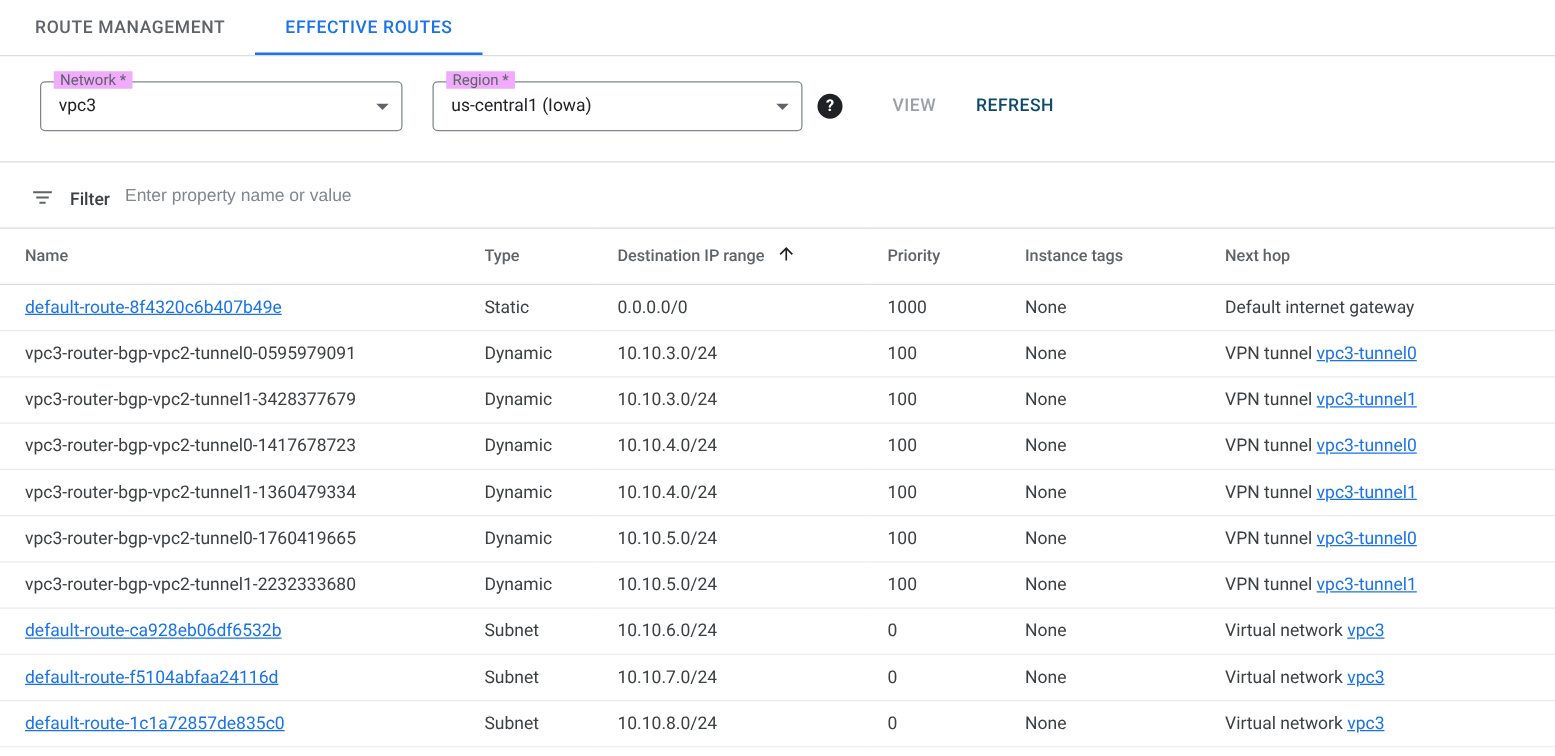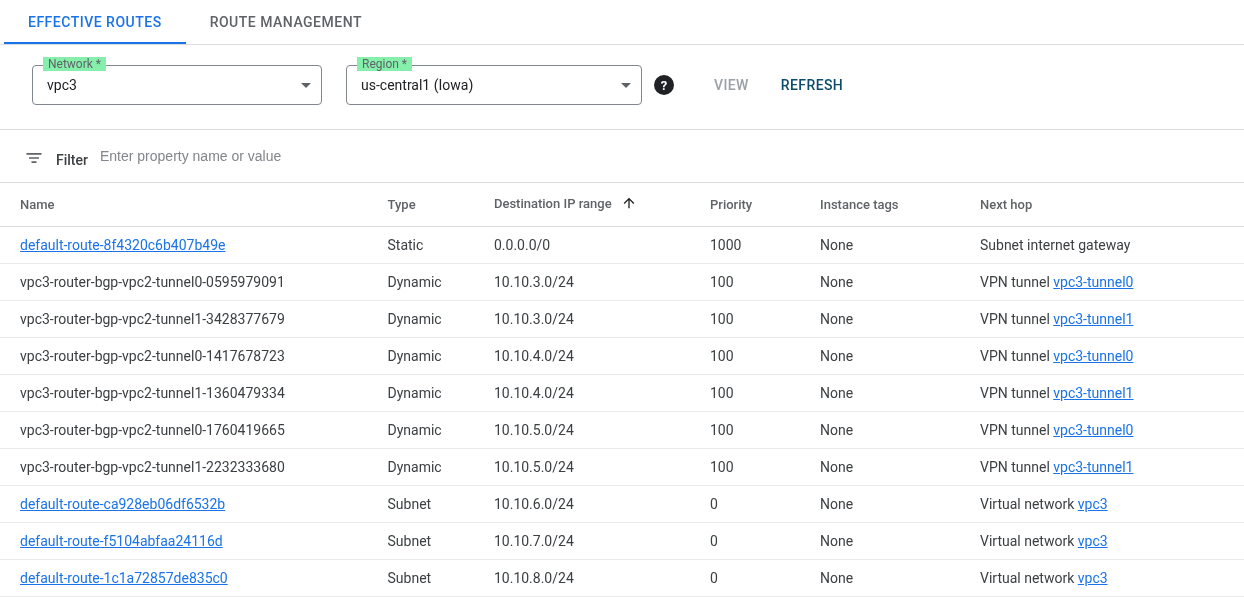--- a/index.html
+++ b/index.html
@@ -44,21 +44,21 @@
       align-items: center;
       padding: 0 10px 0 14px;
       cursor: pointer;
     }
     .field-big { width: 290px; }
     .field-big2 { width: 296px; }
     .field-label {
       position: absolute;
       top: -9px;
       left: 10px;
-      background: #86efac;
+      background: #f0abfc;
       padding: 0 5px;
       font-size: 12px;
       color: #5f6368;
     }
     .field-value {
       flex: 1;
       font-size: 14px;
       color: #202124;
     }
     .dropdown-arrow {
@@ -137,22 +137,22 @@
     }
     .col-name { padding-left: 20px; margin-top: 42px; }
     .col-priority { width: 110px; }
     .col-tags { width: 160px; }
     .col-next { width: 280px; }
   </style>
 </head>
 <body>
 
 <div class="tabs">
+  <div class="tab">ROUTE MANAGEMENT</div>
   <div class="tab active">EFFECTIVE ROUTES</div>
-  <div class="tab">ROUTE MANAGEMENT</div>
 </div>
 
 <div class="controls">
   <div class="field field-big">
     <span class="field-label">Network *</span>
     <span class="field-value">vpc3</span>
     <span class="dropdown-arrow"></span>
   </div>
   <div style="display:flex;align-items:center;">
     <div class="field field-big2">
@@ -194,21 +194,21 @@
       <th class="col-next">Next hop</th>
     </tr>
   </thead>
   <tbody id="routes-body">
   <tr>
         <td class="col-name"><span class="link">default-route-8f4320c6b407b49e</span></td>
         <td>Static</td>
         <td>0.0.0.0/0</td>
         <td class="right">1000</td>
         <td>None</td>
-        <td>Subnet internet gateway</td>
+        <td>Default internet gateway</td>
       </tr>
       <tr>
         <td class="col-name">vpc3-router-bgp-vpc2-tunnel0-0595979091</td>
         <td>Dynamic</td>
         <td>10.10.3.0/24</td>
         <td class="right">100</td>
         <td>None</td>
         <td>VPN tunnel <span class="link">vpc3-tunnel0</span></td>
       </tr>
       <tr>

